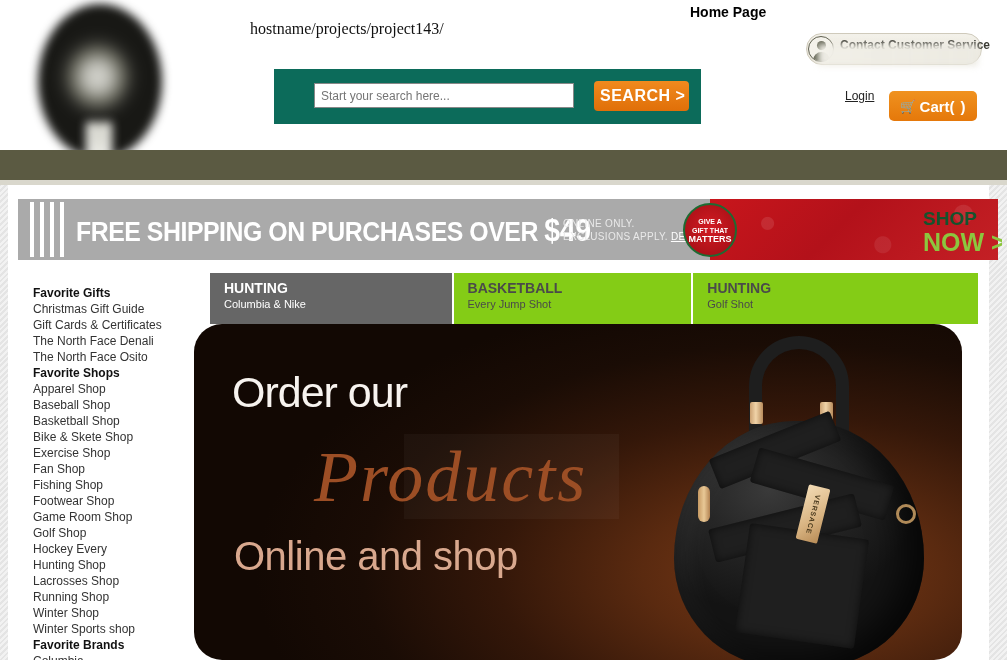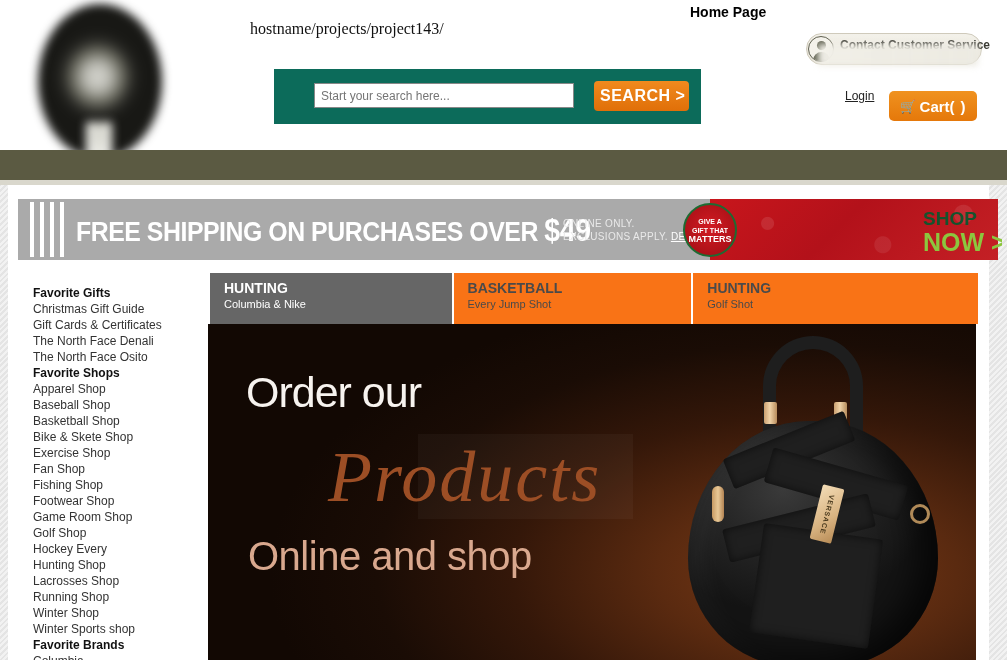--- a/index.html
+++ b/index.html
@@ -382,21 +382,21 @@
     left: 210px; top: 273px;
     width: 768px; height: 51px;
     z-index: 2;
     display: flex;
   }
   .tab {
     position: relative;
     height: 51px;
     box-sizing: border-box;
     padding: 6px 0 0 14px;
-    background: #f97316;
+    background: #84cc16;
     cursor: pointer;
   }
   .tab.active { background: #666666; }
   .tab-title {
     font-family: "Liberation Sans", sans-serif;
     font-size: 14px;
     font-weight: bold;
     color: #4a4a4a;
     line-height: 18px;
     white-space: nowrap;
@@ -412,27 +412,28 @@
   .tab.active .tab-sub { color: #ffffff; }
   .tab-div {
     width: 2px;
     height: 51px;
     background: #ffffff;
   }
 
   
   .hero {
     position: absolute;
-    left: 208px; top: 324px;
+    left: 194px; top: 324px;
     width: 768px; height: 336px;
     z-index: 2;
     overflow: hidden;
     background:
       radial-gradient(ellipse 70% 85% at 78% 74%, #7a3a16 0%, #5a2a10 28%, #341709 55%, #1a0c05 80%, #120803 100%),
       linear-gradient(160deg, #1c0d05 0%, #2a1308 40%, #120803 100%);
+    border-radius: 28px;
   }
   .hero-order {
     position: absolute;
     left: 38px; top: 44px;
     font-family: "Liberation Sans", sans-serif;
     font-size: 43px;
     color: #f7f3ef;
     white-space: nowrap;
     letter-spacing: -1px;
   }

